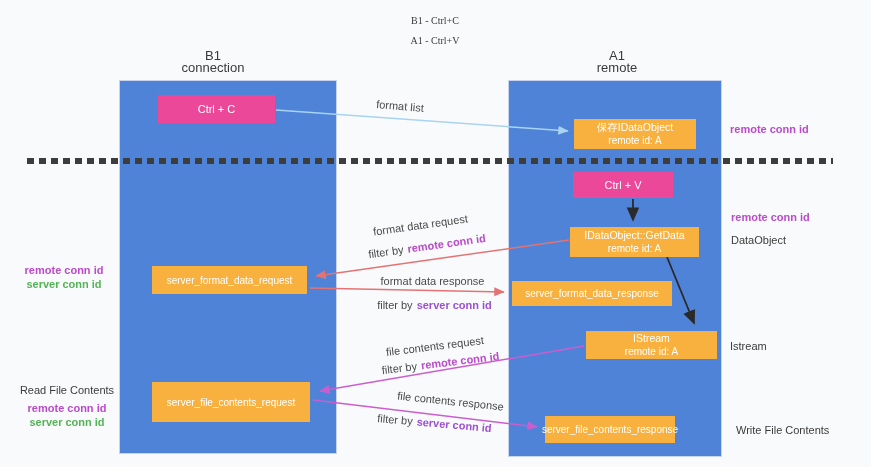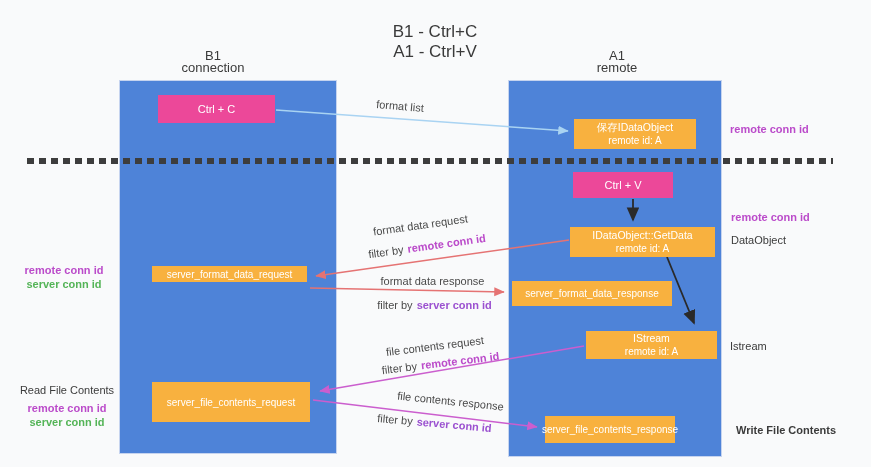--- a/index.html
+++ b/index.html
@@ -3,22 +3,22 @@
 <meta charset="utf-8">
 <style>
   html,body{margin:0;padding:0;background:#f9fafb;}
   .canvas{
     position:relative;width:871px;height:467px;overflow:hidden;
     background:#f9fafb;
     font-family:"Liberation Sans", sans-serif;
     color:#3b3b3b;
   }
   .title{
-    position:absolute;left:340px;top:22px;width:190px;text-align:center;
-    font-size:17px;color:#3a3a3a;line-height:20px;
+    position:absolute;left:340px;top:11px;width:190px;text-align:center;
+    font-size:10px;color:#3a3a3a;line-height:20px;font-family:Liberation Serif, serif;
   }
   .col-header{
     position:absolute;width:130px;text-align:center;
     font-size:13px;color:#3a3a3a;line-height:12px;
   }
   .lifeline{
     position:absolute;background:#4e83d8;border:1px solid #c6d4ef;
   }
   .dashline{
     position:absolute;left:27px;top:158px;width:806px;height:6px;
@@ -97,26 +97,26 @@
 
   <div class="node orange" style="left:574px;top:119px;width:122px;height:30px;">
     <span class="l1">保存IDataObject</span>
     <span>remote id: A</span>
   </div>
 
   <div class="node green" style="left:573px;top:172px;width:100px;height:26px;">
     <span>Ctrl + V</span>
   </div>
 
-  <div class="node orange" style="left:570px;top:227px;width:145px;height:30px;">
+  <div class="node orange" style="left:570px;top:227px;width:129px;height:30px;">
     <span class="l1">IDataObject::GetData</span>
     <span>remote id: A</span>
   </div>
 
-  <div class="node orange" style="left:152px;top:266px;width:155px;height:16px;">
+  <div class="node orange" style="left:152px;top:266px;width:155px;height:28px;">
     <span>server_format_data_request</span>
   </div>
 
   <div class="node orange" style="left:512px;top:281px;width:160px;height:25px;">
     <span>server_format_data_response</span>
   </div>
 
   <div class="node orange" style="left:586px;top:331px;width:131px;height:28px;">
     <span class="l1">IStream</span>
     <span>remote id: A</span>
@@ -127,21 +127,21 @@
   </div>
 
   <div class="node orange" style="left:545px;top:416px;width:130px;height:27px;">
     <span>server_file_contents_response</span>
   </div>
 
   <div class="side-label magenta" style="left:730px;top:123px;">remote conn id</div>
   <div class="side-label magenta" style="left:731px;top:211px;">remote conn id</div>
   <div class="side-label" style="left:731px;top:234px;">DataObject</div>
   <div class="side-label" style="left:730px;top:340px;">Istream</div>
-  <div class="side-label" style="left:736px;top:424px;font-weight:bold;">Write File Contents</div>
+  <div class="side-label" style="left:736px;top:424px;">Write File Contents</div>
 
   <div class="stack" style="left:14px;top:263px;width:100px;">
     <div class="magenta">remote conn id</div>
     <div class="greentxt">server conn id</div>
   </div>
   <div class="stack" style="left:17px;top:383px;width:100px;">
     <div>Read File Contents</div>
   </div>
   <div class="stack" style="left:17px;top:401px;width:100px;">
     <div class="magenta">remote conn id</div>

